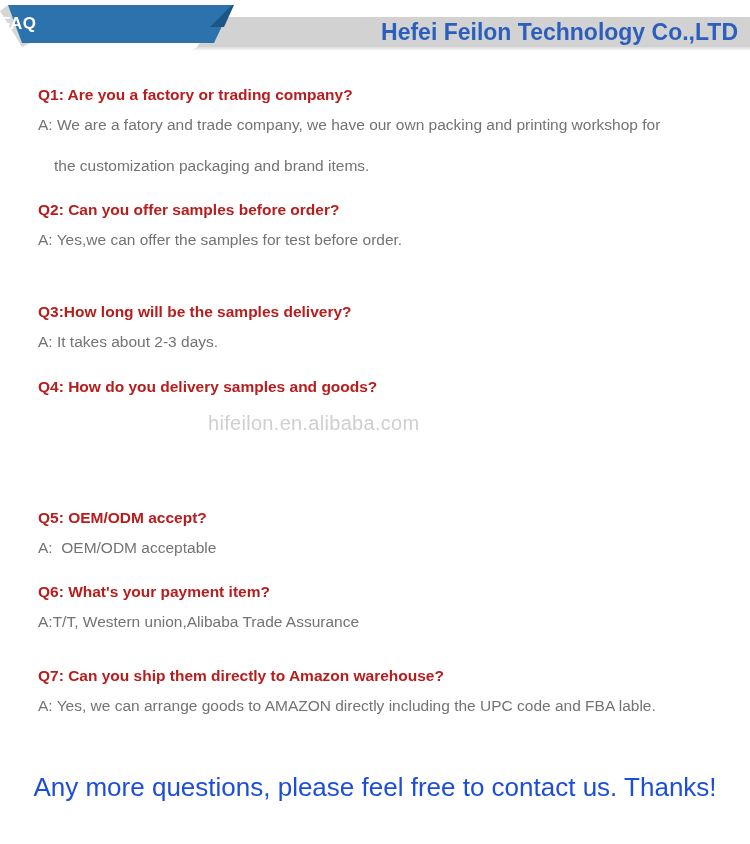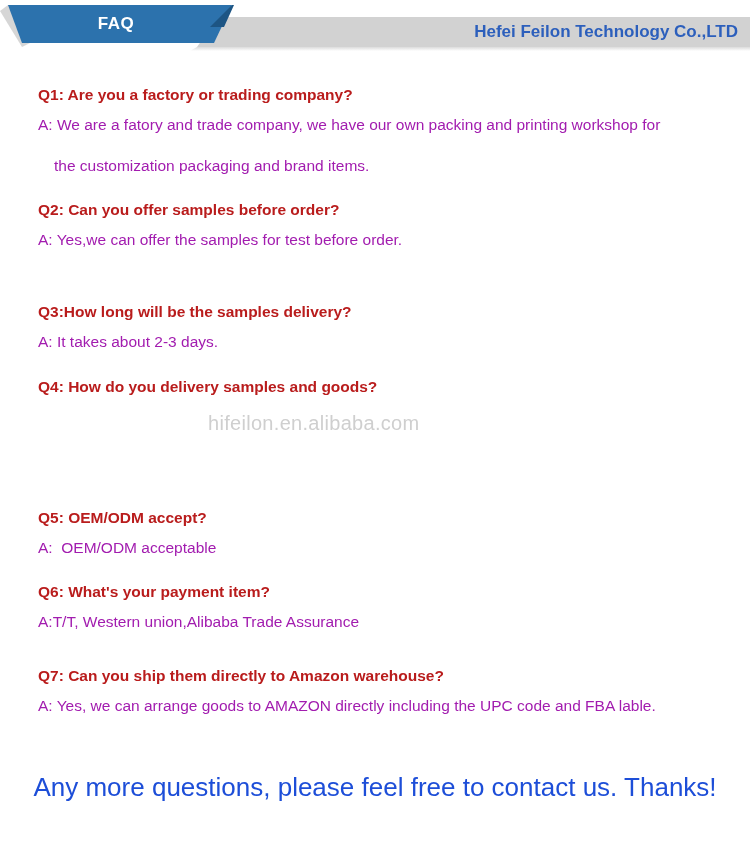--- a/index.html
+++ b/index.html
@@ -79,34 +79,34 @@
     clip-path: polygon(8px 0, 16px 0, 30px 38px, 22px 42px, 0 6px);
     opacity: .85;
   }
   .header-tab-label {
     position: absolute;
     left: 0;
     top: 5px;
     width: 232px;
     height: 38px;
     line-height: 38px;
-    text-align: center;
+    text-align: left;
     color: #ffffff;
     font-size: 17px;
     font-weight: bold;
     letter-spacing: .5px;
   }
   .company-name {
     position: absolute;
     right: 12px;
     top: 17px;
     height: 30px;
     line-height: 30px;
     color: #2c5fbc;
-    font-size: 17px;
+    font-size: 23px;
     font-weight: bold;
     white-space: nowrap;
   }
 
   
   .faq-list {
     position: absolute;
     left: 0;
     top: 56px;
     width: 750px;
@@ -125,21 +125,21 @@
     font-weight: bold;
     white-space: nowrap;
   }
   .a-lines {
     position: absolute;
     left: 38px;
     top: 25px;
     width: 700px;
   }
   .a-line {
-    color: #a21caf;
+    color: #737373;
     font-size: 15.5px;
     line-height: 27px;
     white-space: pre;
   }
   .a-line.indent-1 { padding-left: 16px; margin-top: 14px; }
   .a-line.indent-2 { padding-left: 24px; }
 
   
   .watermark {
     position: absolute;

